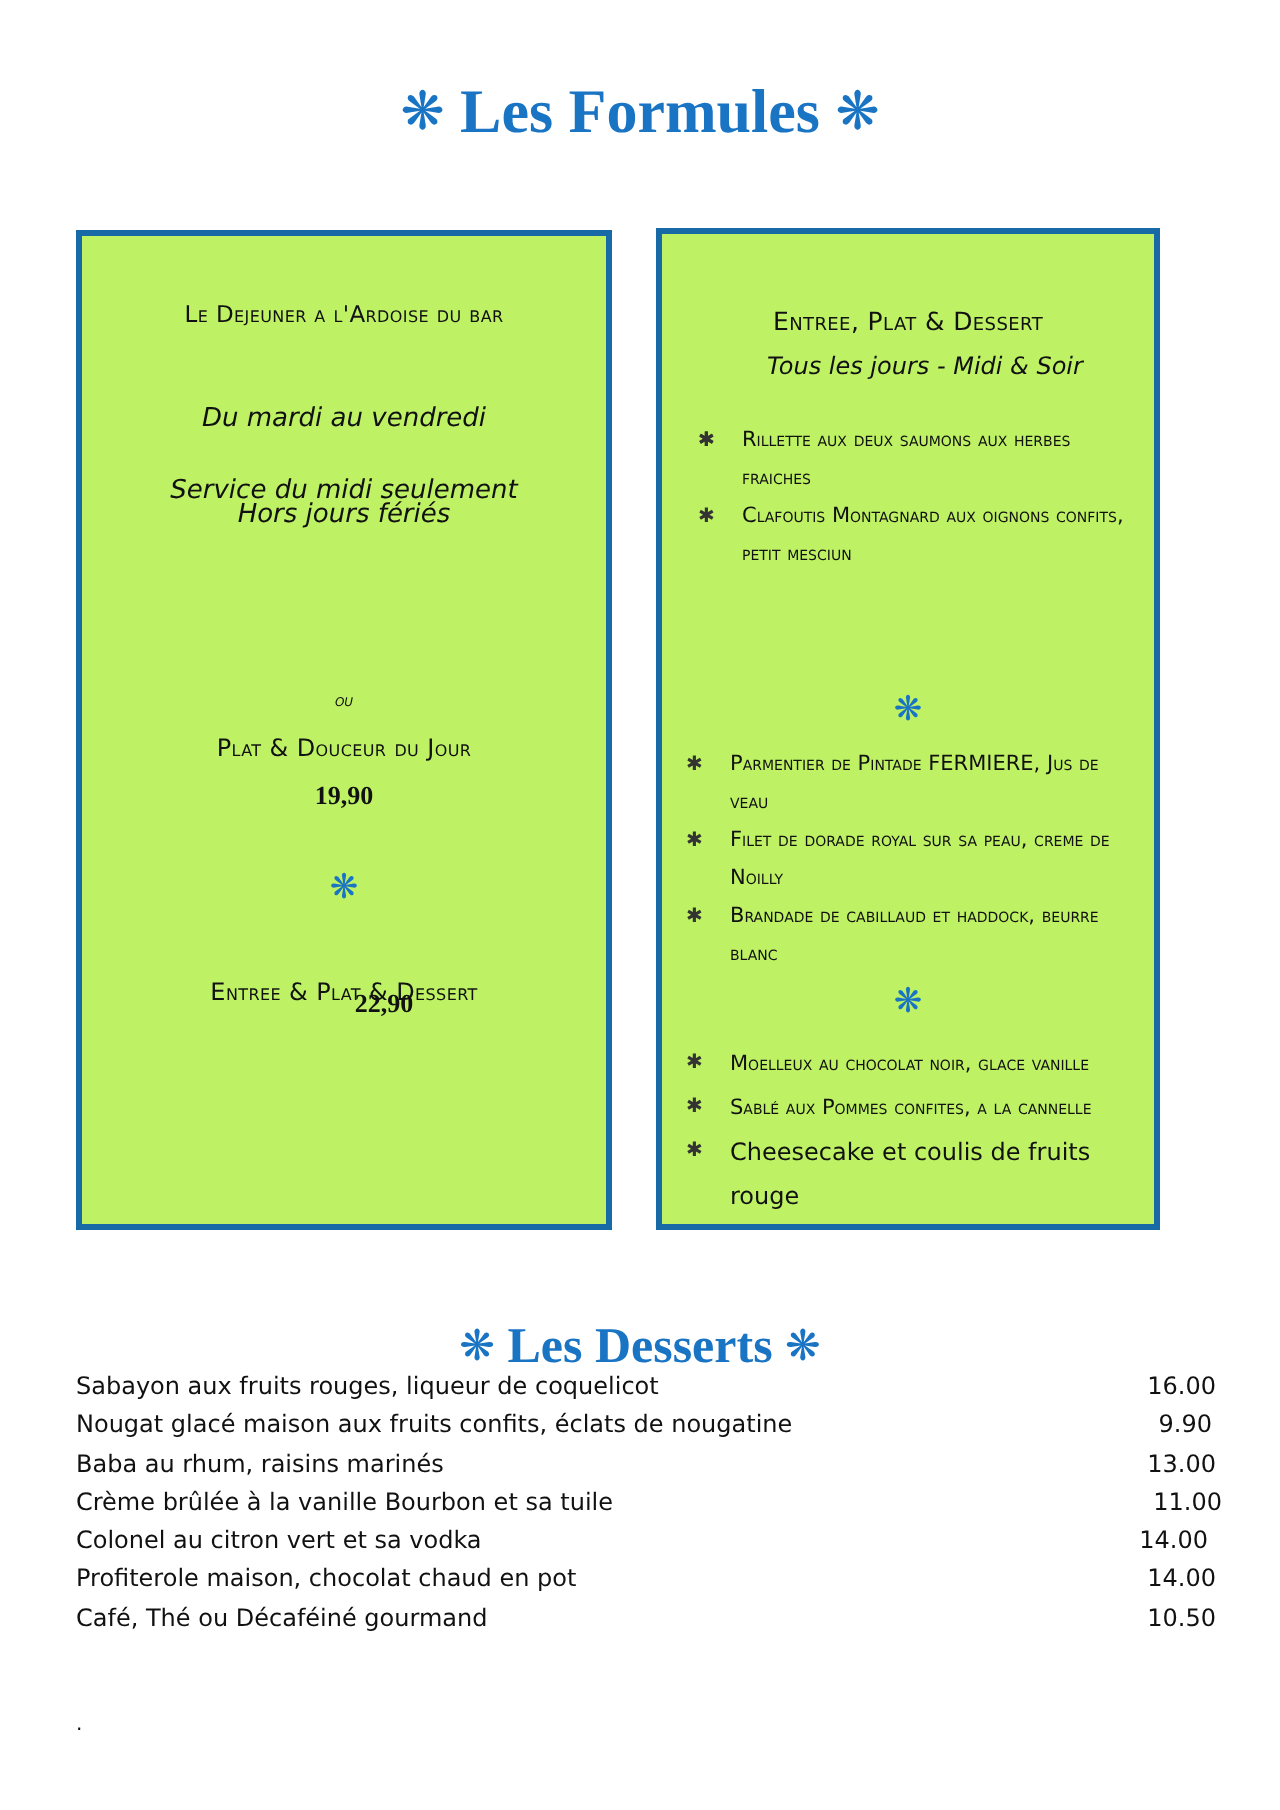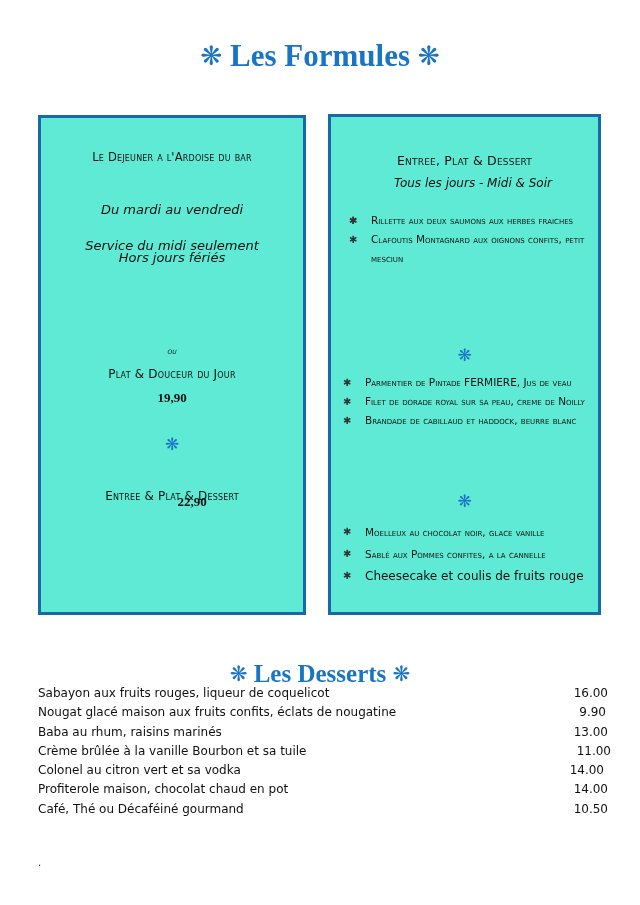--- a/index.html
+++ b/index.html
@@ -6,24 +6,24 @@
     body { width: 640px; height: 905px; position: relative; overflow: hidden; font-family: "DejaVu Sans", sans-serif; color: #111; }
     .section-title {
       position: absolute; left: 0; width: 640px; text-align: center;
       font-family: "Liberation Serif", serif; font-weight: bold; color: #1a74c4;
     }
     .section-title .flake { font-family: "DejaVu Sans", sans-serif; font-weight: bold; font-size: 0.85em; vertical-align: 0.05em; }
     #title-formules { top: 38px; font-size: 31px; }
     #title-desserts { top: 660px; font-size: 25px; }
 
     .box {
-      position: absolute; border: 3px solid #176aa6; box-sizing: border-box; background: #5eead4;
+      position: absolute; border: 3px solid #176aa6; box-sizing: border-box; background: #bef264;
     }
     #box-left { left: 38px; top: 115px; width: 268px; height: 500px; }
-    #box-right { left: 328px; top: 114px; width: 273px; height: 501px; }
+    #box-right { left: 328px; top: 114px; width: 252px; height: 501px; }
 
     .center { position: absolute; left: 0; right: 0; text-align: center; }
     .sc { font-variant: small-caps; font-size: 12px; letter-spacing: 0.2px; font-family: "DejaVu Sans", sans-serif; }
     .it { font-style: italic; font-size: 13px; font-family: "DejaVu Sans", sans-serif; }
     .price { font-weight: bold; font-size: 13px; font-family: Liberation Serif, serif; }
     .flake-mid { color: #1a74c4; font-size: 17px; font-weight: bold; }
 
     .bullets { position: absolute; left: 18px; right: 8px; margin: 0; padding: 0; list-style: none; }
     .bullets li { position: relative; padding-left: 22px; font-variant: small-caps; font-size: 10.5px; line-height: 19px; margin-bottom: 0px; }
     .bullets li .b { position: absolute; left: 0; top: 0; font-size: 10px; color: #333; }

